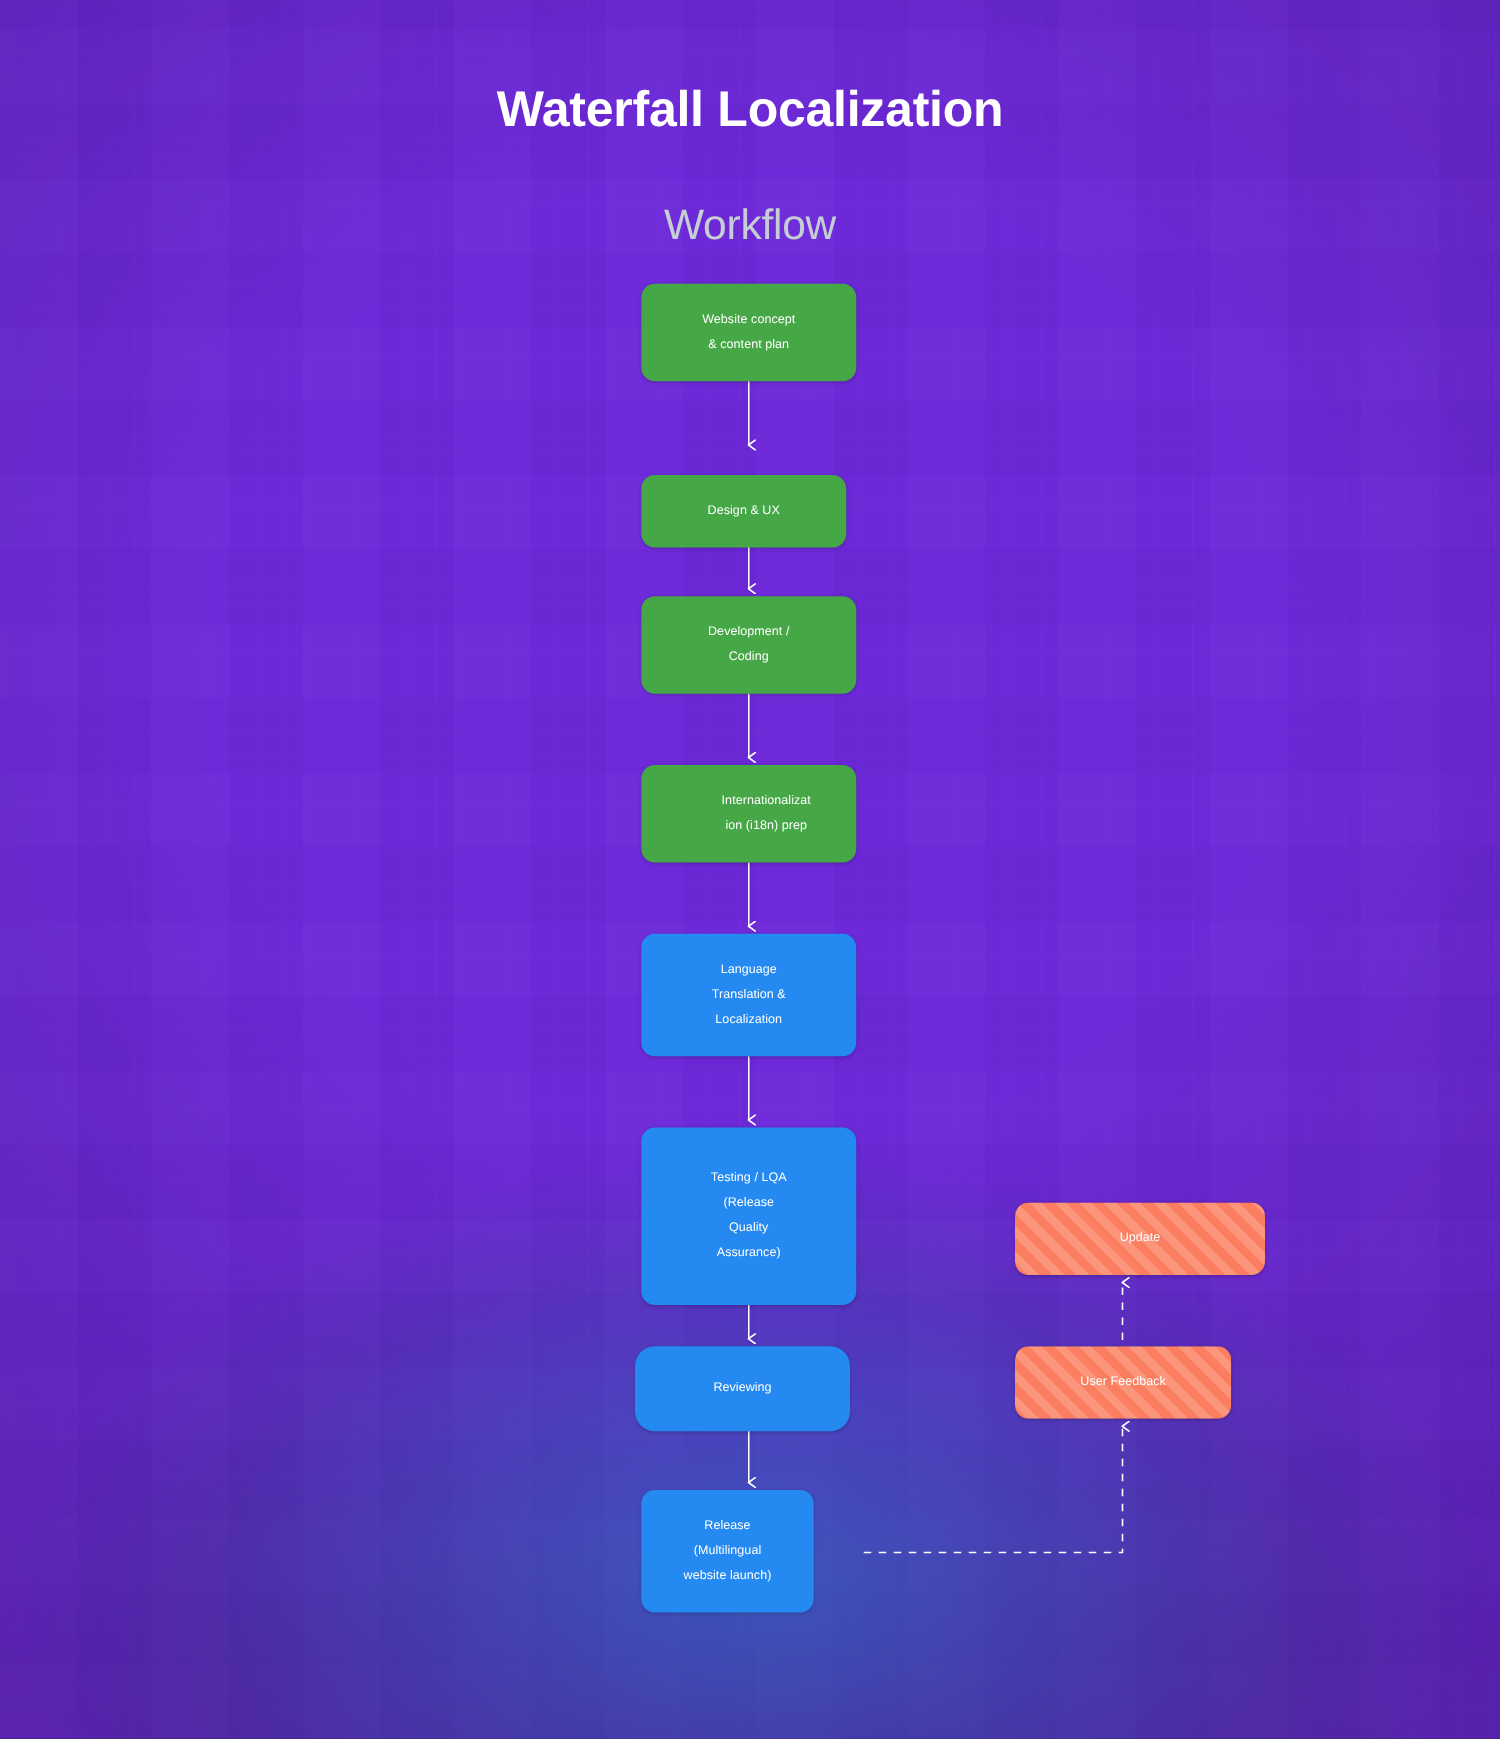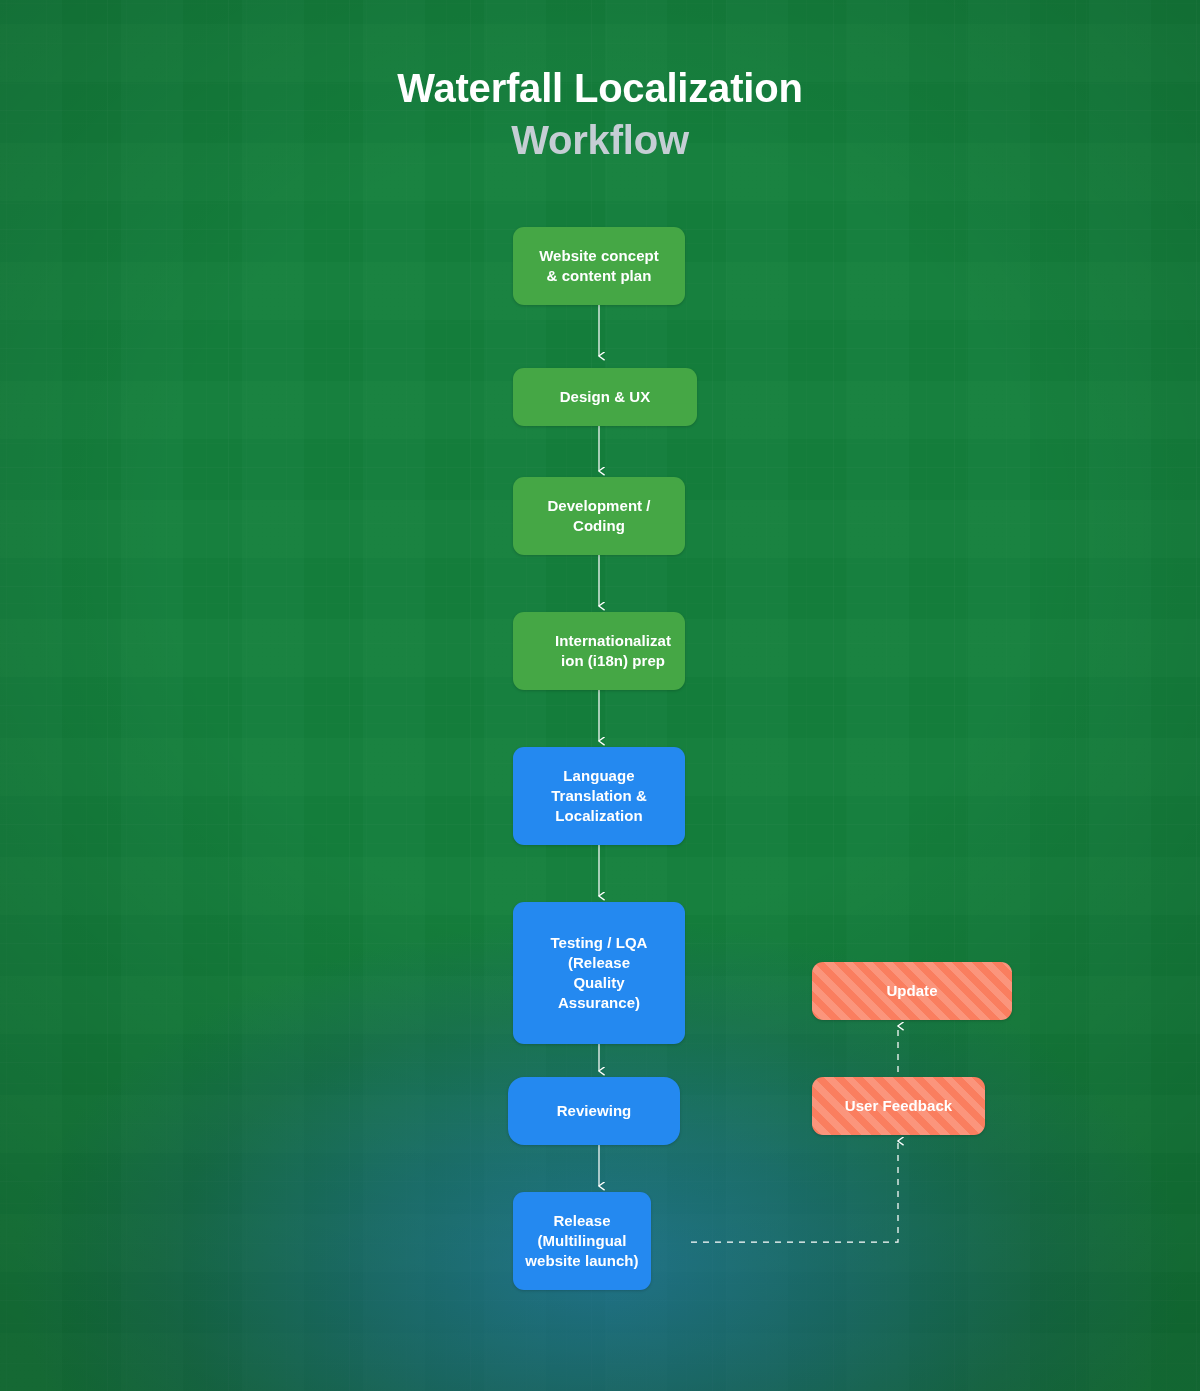--- a/index.html
+++ b/index.html
@@ -7,21 +7,21 @@
   html, body {
     width:1200px; height:1391px;
     background:#27353f;
     font-family:"Liberation Sans", sans-serif;
     overflow:hidden;
   }
 
   #stage {
     position:relative;
     width:1200px; height:1391px;
-    background:#15803d;
+    background:#6d28d9;
     overflow:hidden;
   }
 
   
   .bg-grid {
     position:absolute; inset:0;
     background-image:
       linear-gradient(to right, rgba(255,255,255,0.022) 1px, transparent 1px),
       linear-gradient(to bottom, rgba(255,255,255,0.018) 1px, transparent 1px);
     background-size: 121px 119px, 121px 119px;
@@ -72,39 +72,40 @@
   }
   .title-line1 {
     display:block;
     font-size:40px; font-weight:700;
     letter-spacing:-0.2px;
     color:#ffffff;
     line-height:52px;
   }
   .title-line2 {
     display:block;
-    font-size:40px; font-weight:700;
+    font-size:34px; font-weight:400;
     letter-spacing:-0.2px;
     color:#c5ced4;
     line-height:52px;
+    margin-top:40px;
   }
 
   
   #links { position:absolute; inset:0; z-index:3; pointer-events:none; }
 
   
   .node {
     position:absolute;
     display:flex; align-items:center; justify-content:center;
     text-align:center;
     border-radius:11px;
     color:#ffffff;
-    font-size:15px;
+    font-size:10px;
     line-height:20px;
-    font-weight:700;
+    font-weight:400;
     letter-spacing:0.05px;
     padding:4px 12px;
     z-index:4;
     box-shadow:0 1px 3px rgba(0,0,0,0.18);
   }
   .node.green  { background:#45a745; }
   .node.blue   { background:#2489f0; }
   .node.orange {
     background-color:#fa7e5f;
     background-image:repeating-linear-gradient(
@@ -158,21 +159,21 @@
     </g>
   </svg>
 
   <div class="node green" style="left:513px; top:227px; width:172px; height:78px;">
     <div>
       <span>Website concept</span>
       <span>&amp; content plan</span>
     </div>
   </div>
 
-  <div class="node green" style="left:513px; top:368px; width:184px; height:58px;border-radius:11px;">
+  <div class="node green" style="left:513px; top:380px; width:164px; height:58px;border-radius:11px;">
     <div>Design &amp; UX</div>
   </div>
 
   <div class="node green" style="left:513px; top:477px; width:172px; height:78px;">
     <div>
       <span>Development /</span>
       <span>Coding</span>
     </div>
   </div>
 

